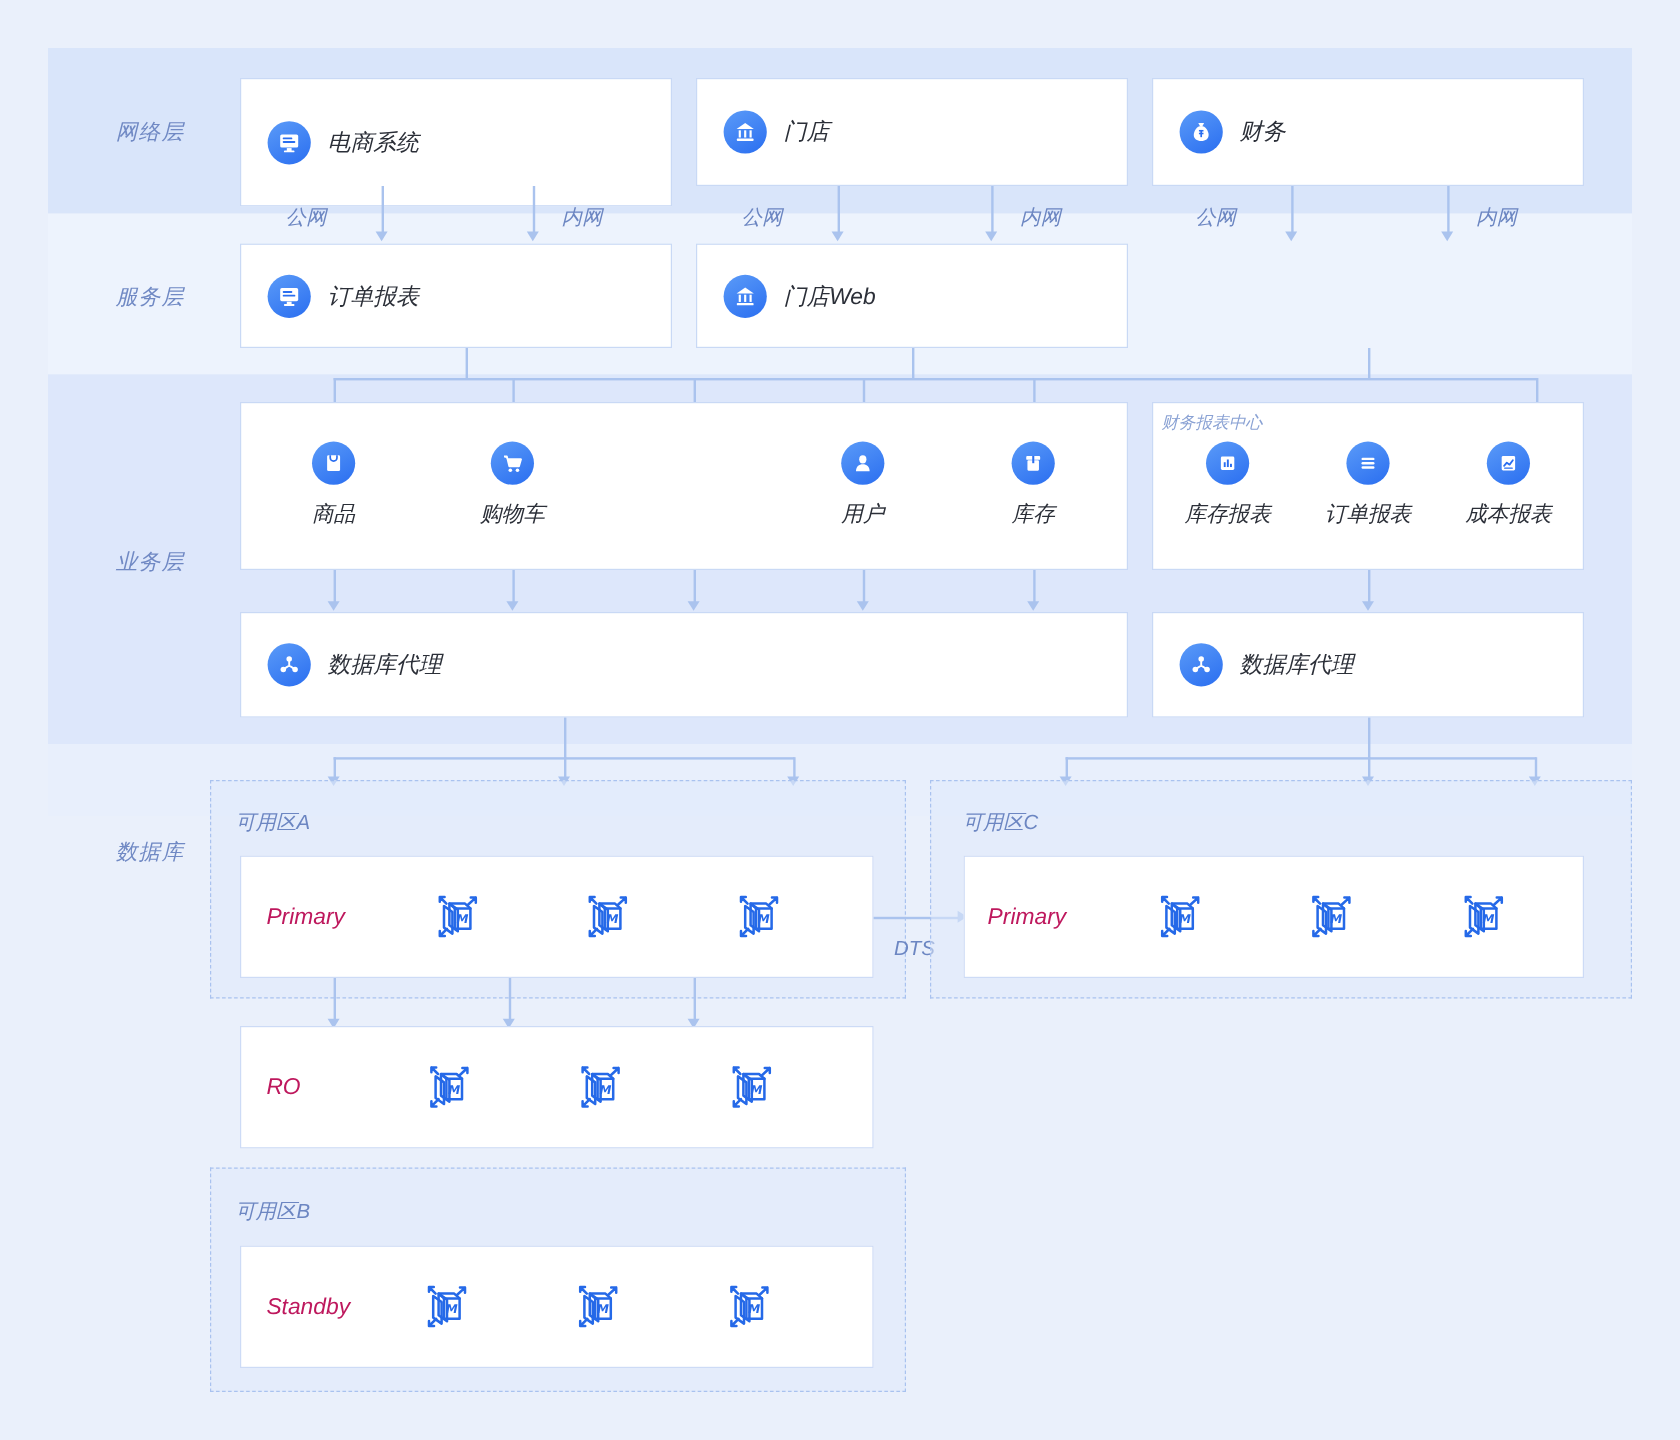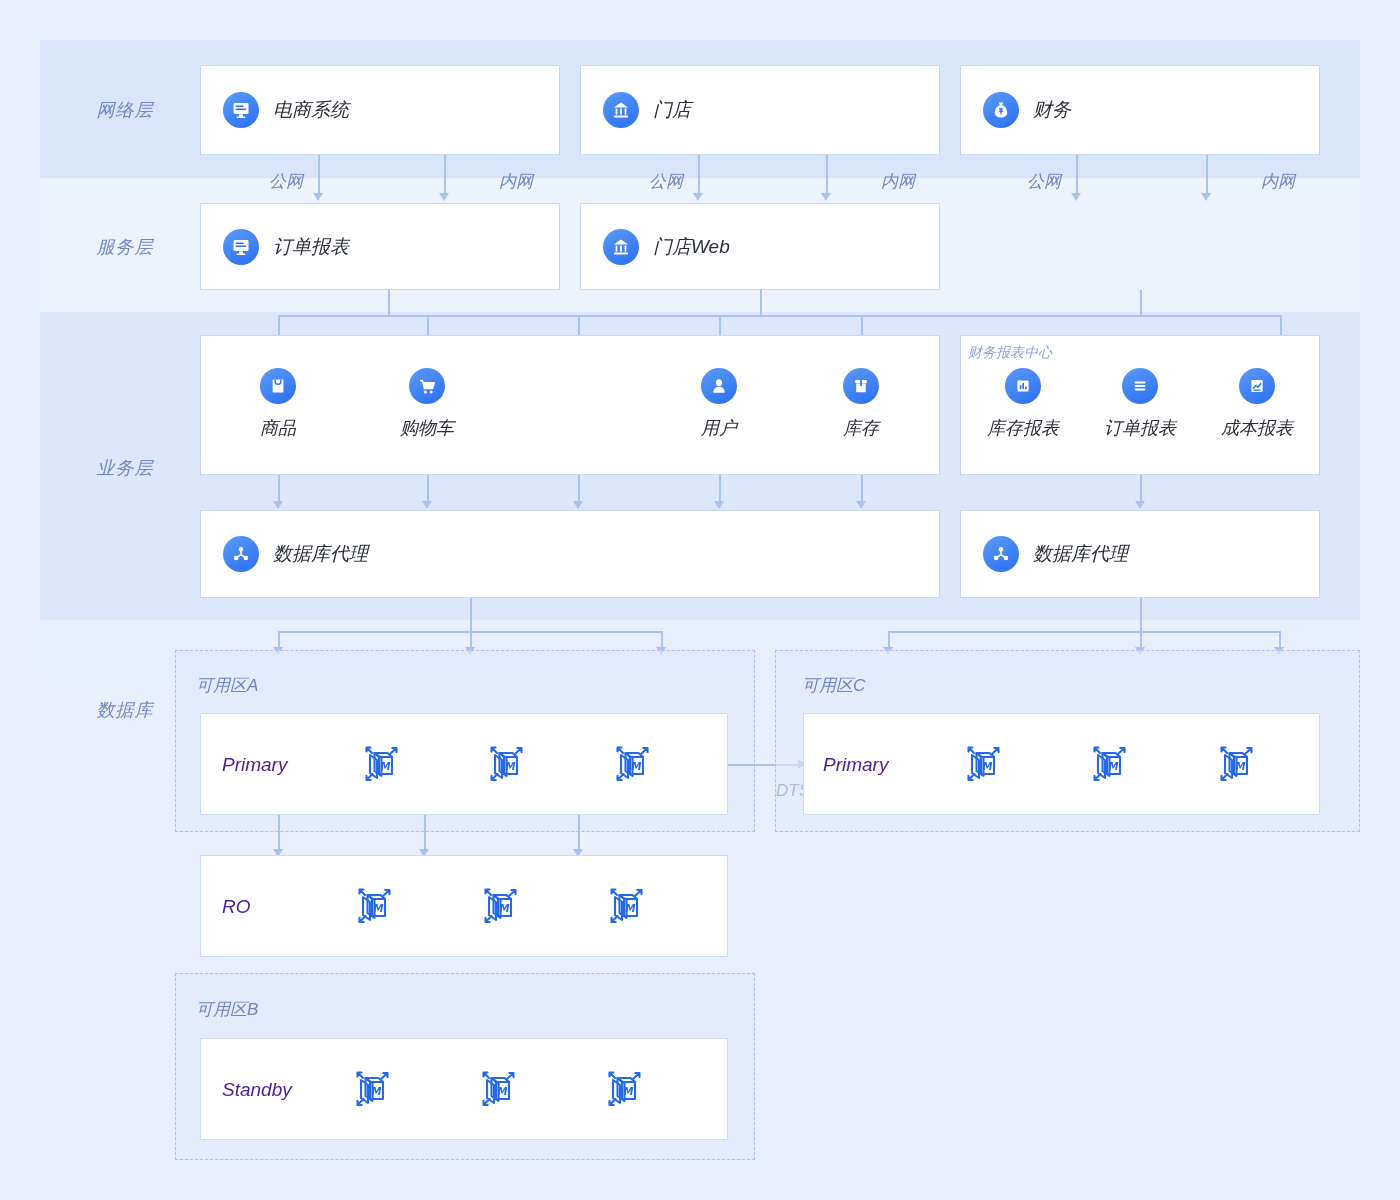--- a/index.html
+++ b/index.html
@@ -56,60 +56,60 @@
     background:rgba(223,233,251,.55);
   }
   .az-caption{position:absolute;font-size:17px;color:#6c86c2;}
 
   
   .dbbox{
     position:absolute;background:#fff;border:1px solid #cddbf6;
     box-sizing:border-box;
   }
   .dbrole{
-    position:absolute;font-size:19px;color:#4c1d95;
+    position:absolute;font-size:19px;color:#be185d;
   }
   .mnode{position:absolute;width:46px;height:46px;}
 
   
   .ln{position:absolute;background:#aac3ee;}
   .lnv{width:1.5px;}
   .lnh{height:1.5px;}
   .arrow{
     position:absolute;width:0;height:0;
     border-left:5.5px solid transparent;
     border-right:5.5px solid transparent;
     border-top:8px solid #aac3ee;
   }
   .arrow-r{
     position:absolute;width:0;height:0;
     border-top:5.5px solid transparent;
     border-bottom:5.5px solid transparent;
     border-left:8px solid #aac3ee;
   }
   .edge-label{
-    position:absolute;font-size:17px;color:#6c86c2;white-space:nowrap;margin-left:31px;
+    position:absolute;font-size:17px;color:#6c86c2;white-space:nowrap;
   }
 </style>
 </head>
 <body>
 
 <div id="stage">
 
   <div class="band band-network"></div>
   <div class="band band-service"></div>
   <div class="band band-business"></div>
   <div class="band band-db"></div>
 
   <div class="layer-label" style="top:98px">网络层</div>
   <div class="layer-label" style="top:235px">服务层</div>
   <div class="layer-label" style="top:456px">业务层</div>
   <div class="layer-label" style="top:698px">数据库</div>
 
-  <div class="card" style="left:200px;top:65px;width:360px;height:90px">
+  <div class="card" style="left:200px;top:65px;width:360px;height:107px">
     <div class="card-row">
       <span class="ricon">
         <svg width="20" height="20" viewBox="0 0 20 20">
             <rect x="2.5" y="3" width="15" height="11" rx="1.4" fill="#fff"></rect>
             <rect x="4.6" y="5.6" width="8" height="1.5" rx=".7" fill="#2a6ef0"></rect>
             <rect x="4.6" y="8.6" width="10.5" height="1.5" rx=".7" fill="#2a6ef0"></rect>
             <rect x="8" y="14.4" width="4" height="2.6" fill="#fff"></rect>
             <rect x="5.6" y="16.4" width="8.8" height="1.5" rx=".7" fill="#fff"></rect>
           </svg>
       </span>

